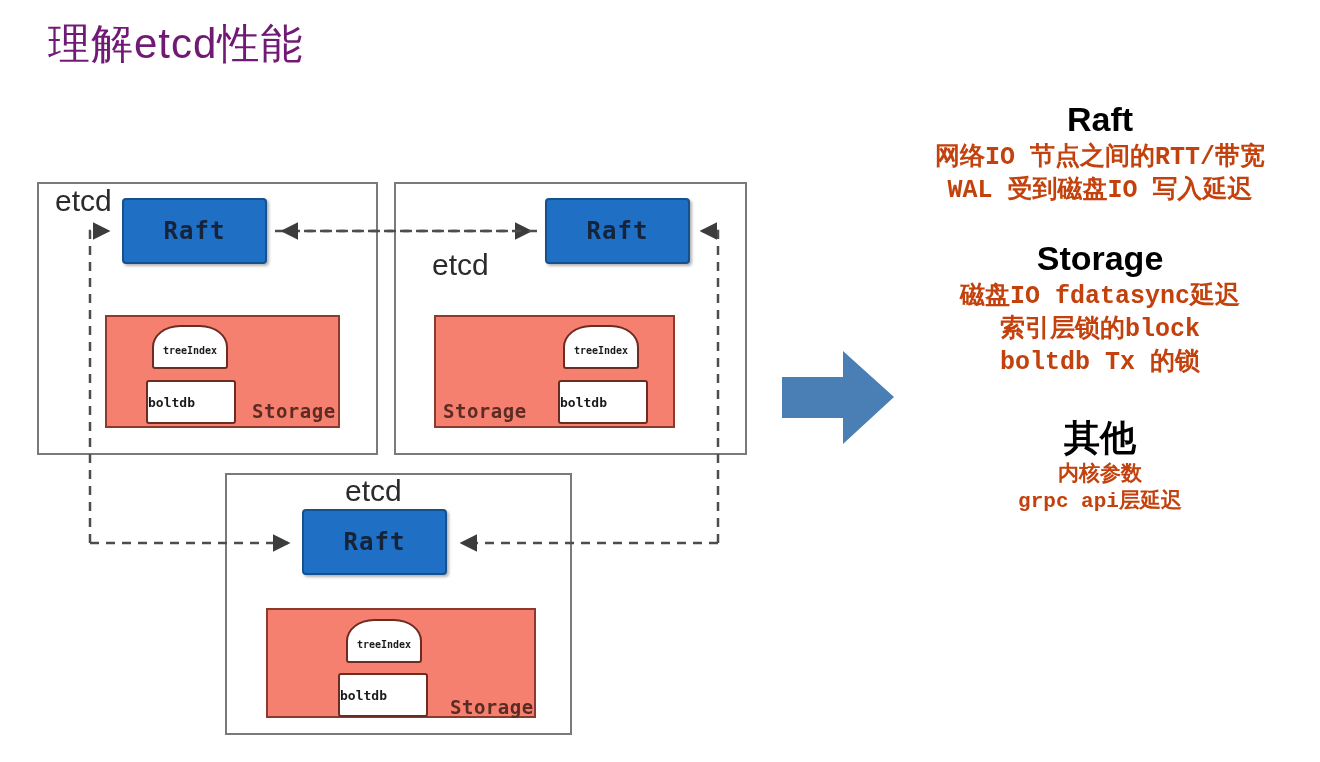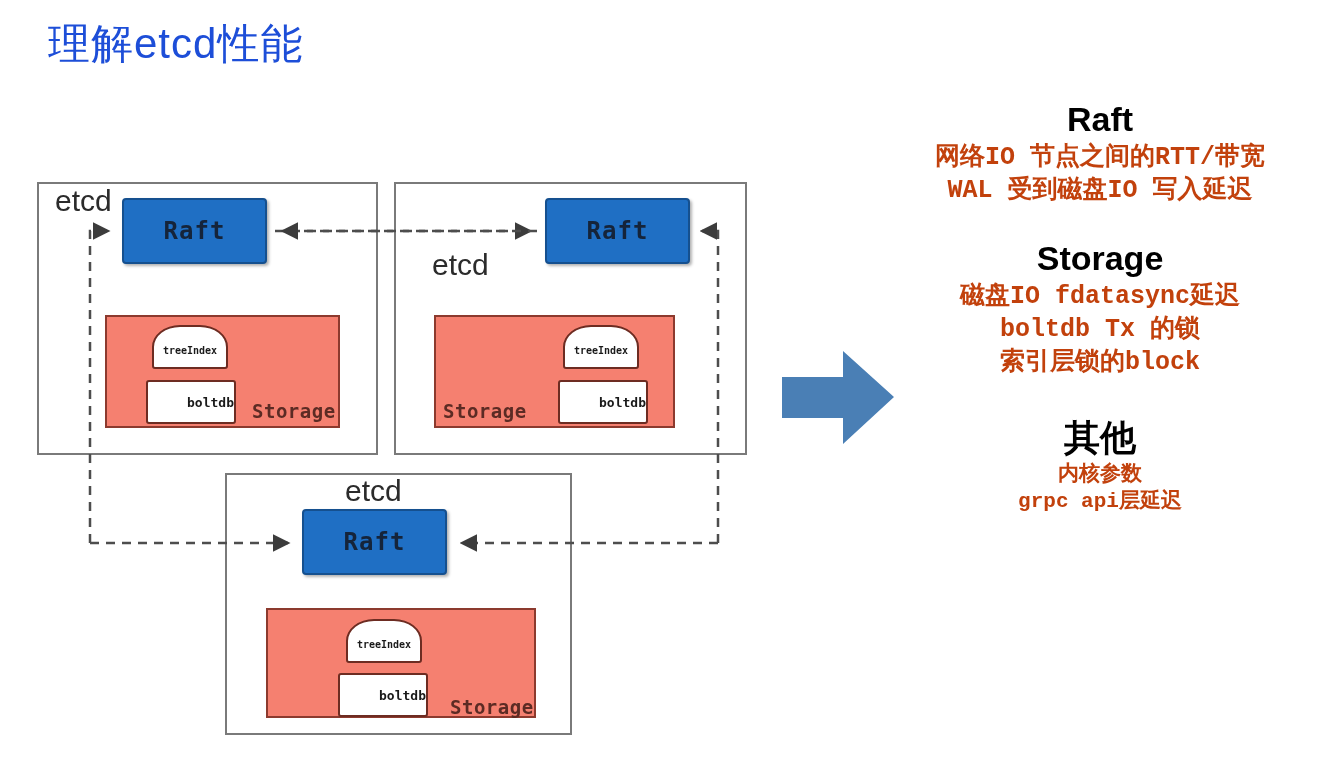--- a/index.html
+++ b/index.html
@@ -17,21 +17,21 @@
   }
 
   
   #slide-title {
     position: absolute;
     left: 48px;
     top: 16px;
     font-family: "Liberation Sans", sans-serif;
     font-size: 42px;
     font-weight: 400;
-    color: #1d4ed8;
+    color: #701a75;
     letter-spacing: 1px;
     white-space: nowrap;
   }
 
   
   #diagram {
     position: absolute;
     left: 0;
     top: 8px;
     width: 770px;
@@ -144,21 +144,21 @@
   .boltdb {
     position: absolute;
     width: 90px;
     height: 44px;
     background: #ffffff;
     border: 2px solid #6d2c22;
     border-radius: 3px;
     box-sizing: border-box;
     display: flex;
     align-items: center;
-    justify-content: flex-end;
+    justify-content: flex-start;
     z-index: 5;
   }
   .boltdb .lbl {
     font-family: "DejaVu Sans Mono", "Liberation Mono", monospace;
     font-size: 13px;
     font-weight: 700;
     color: #1a1a1a;
     letter-spacing: 0px;
     white-space: nowrap;
   }
@@ -304,22 +304,22 @@
 
   <div class="info-group" id="group-raft">
     <div class="info-heading">Raft</div>
     <div class="info-line">网络IO 节点之间的RTT/带宽</div>
     <div class="info-line">WAL 受到磁盘IO 写入延迟</div>
   </div>
 
   <div class="info-group" id="group-storage">
     <div class="info-heading">Storage</div>
     <div class="info-line">磁盘IO fdatasync延迟</div>
+    <div class="info-line">索引层锁的block</div>
     <div class="info-line">boltdb Tx 的锁</div>
-    <div class="info-line">索引层锁的block</div>
   </div>
 
   <div class="info-group" id="group-other">
     <div class="info-heading">其他</div>
     <div class="info-line">内核参数</div>
     <div class="info-line">grpc api层延迟</div>
   </div>
 
 </div>
 

